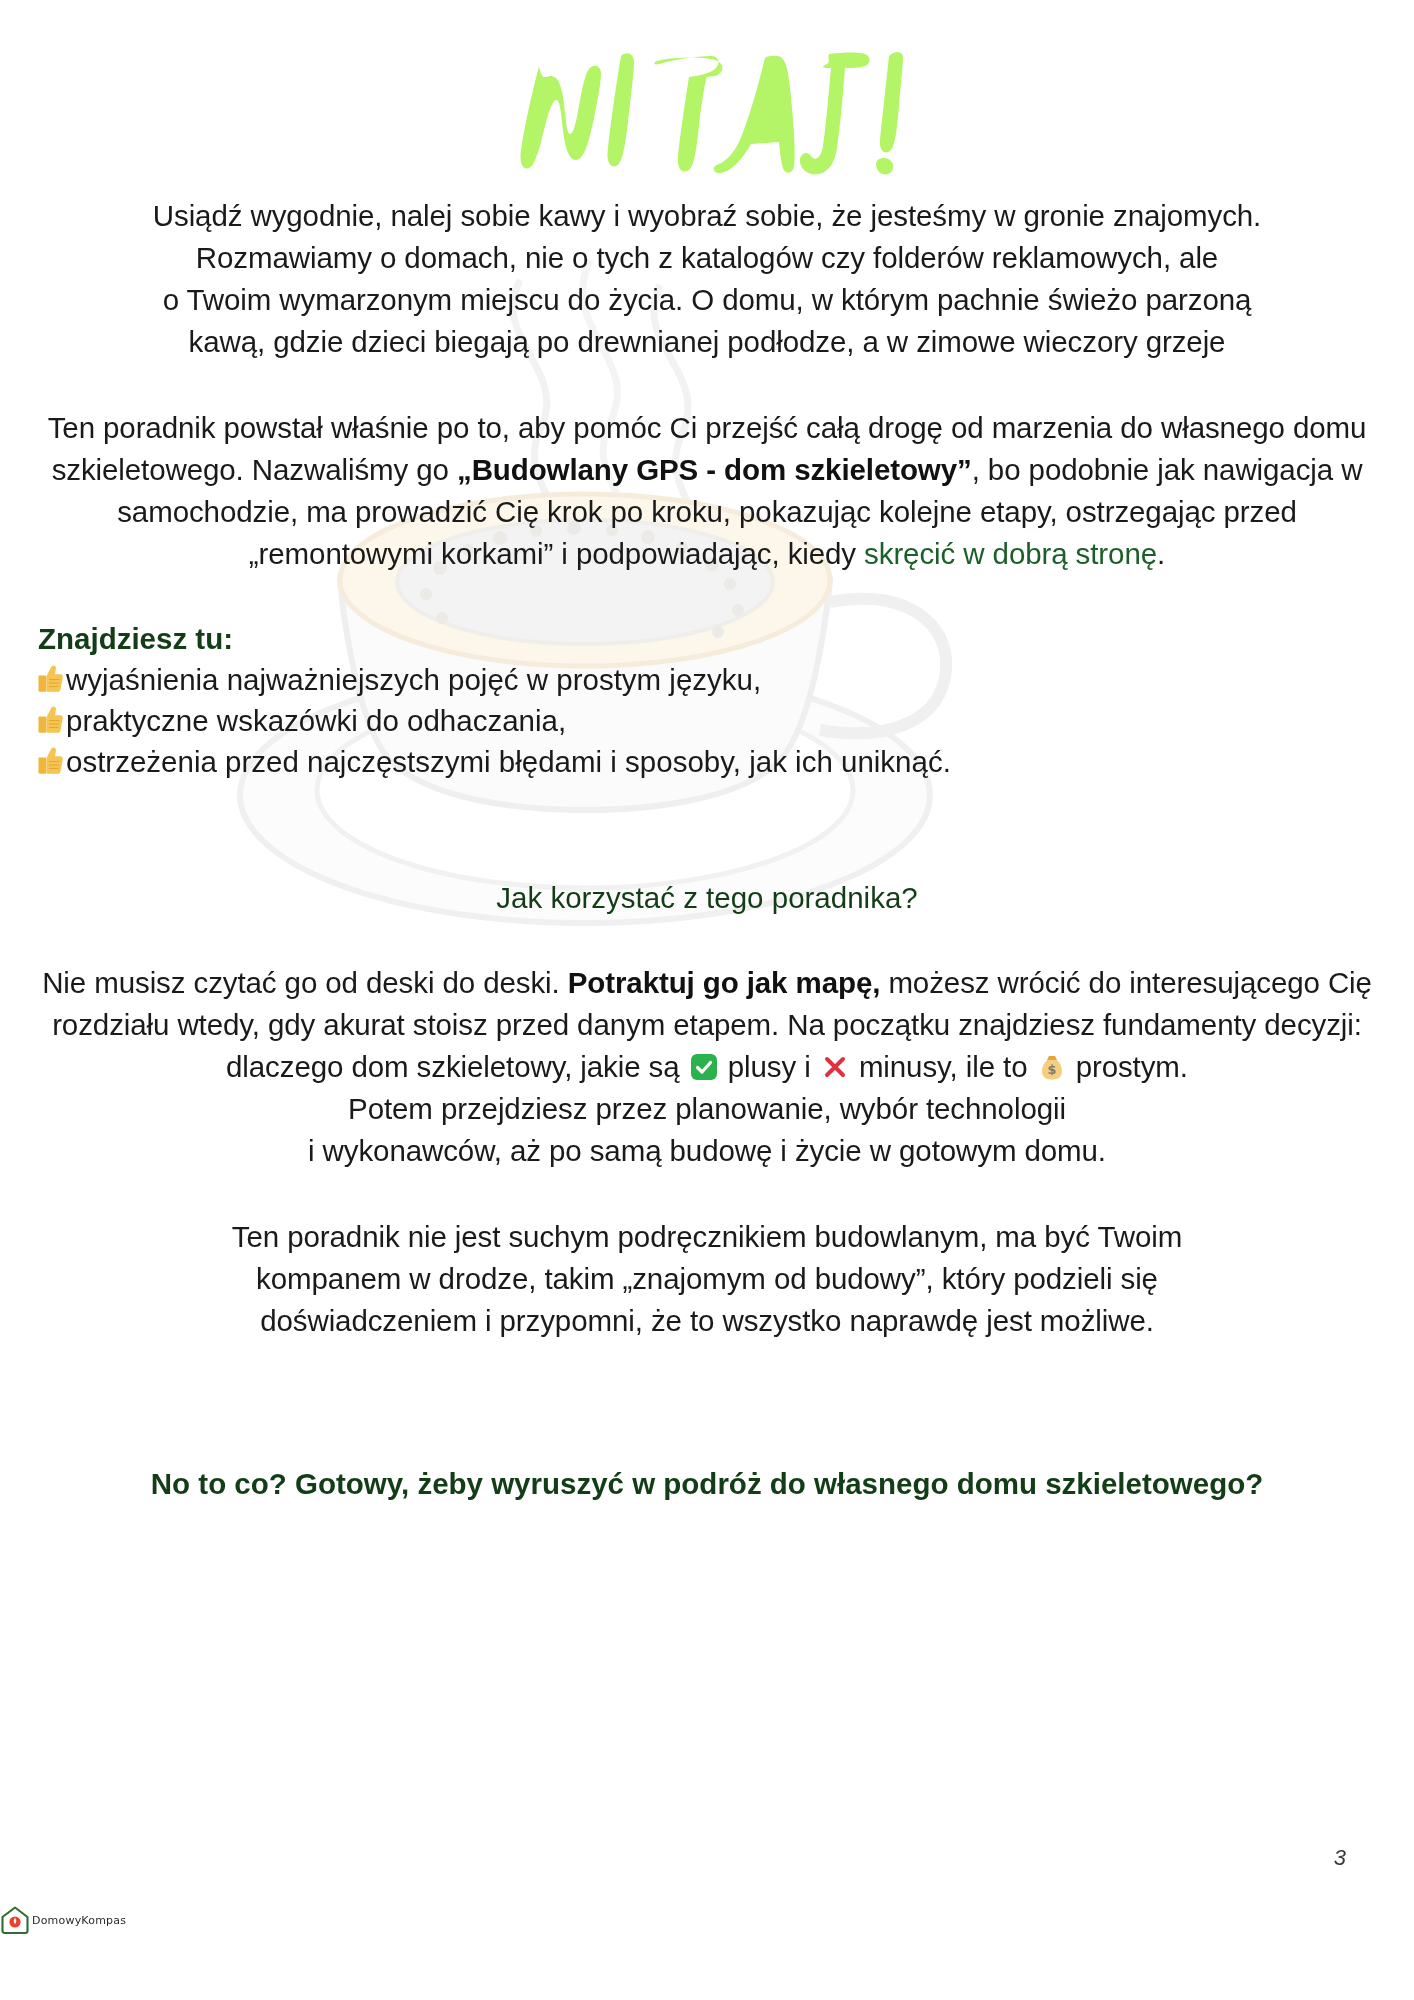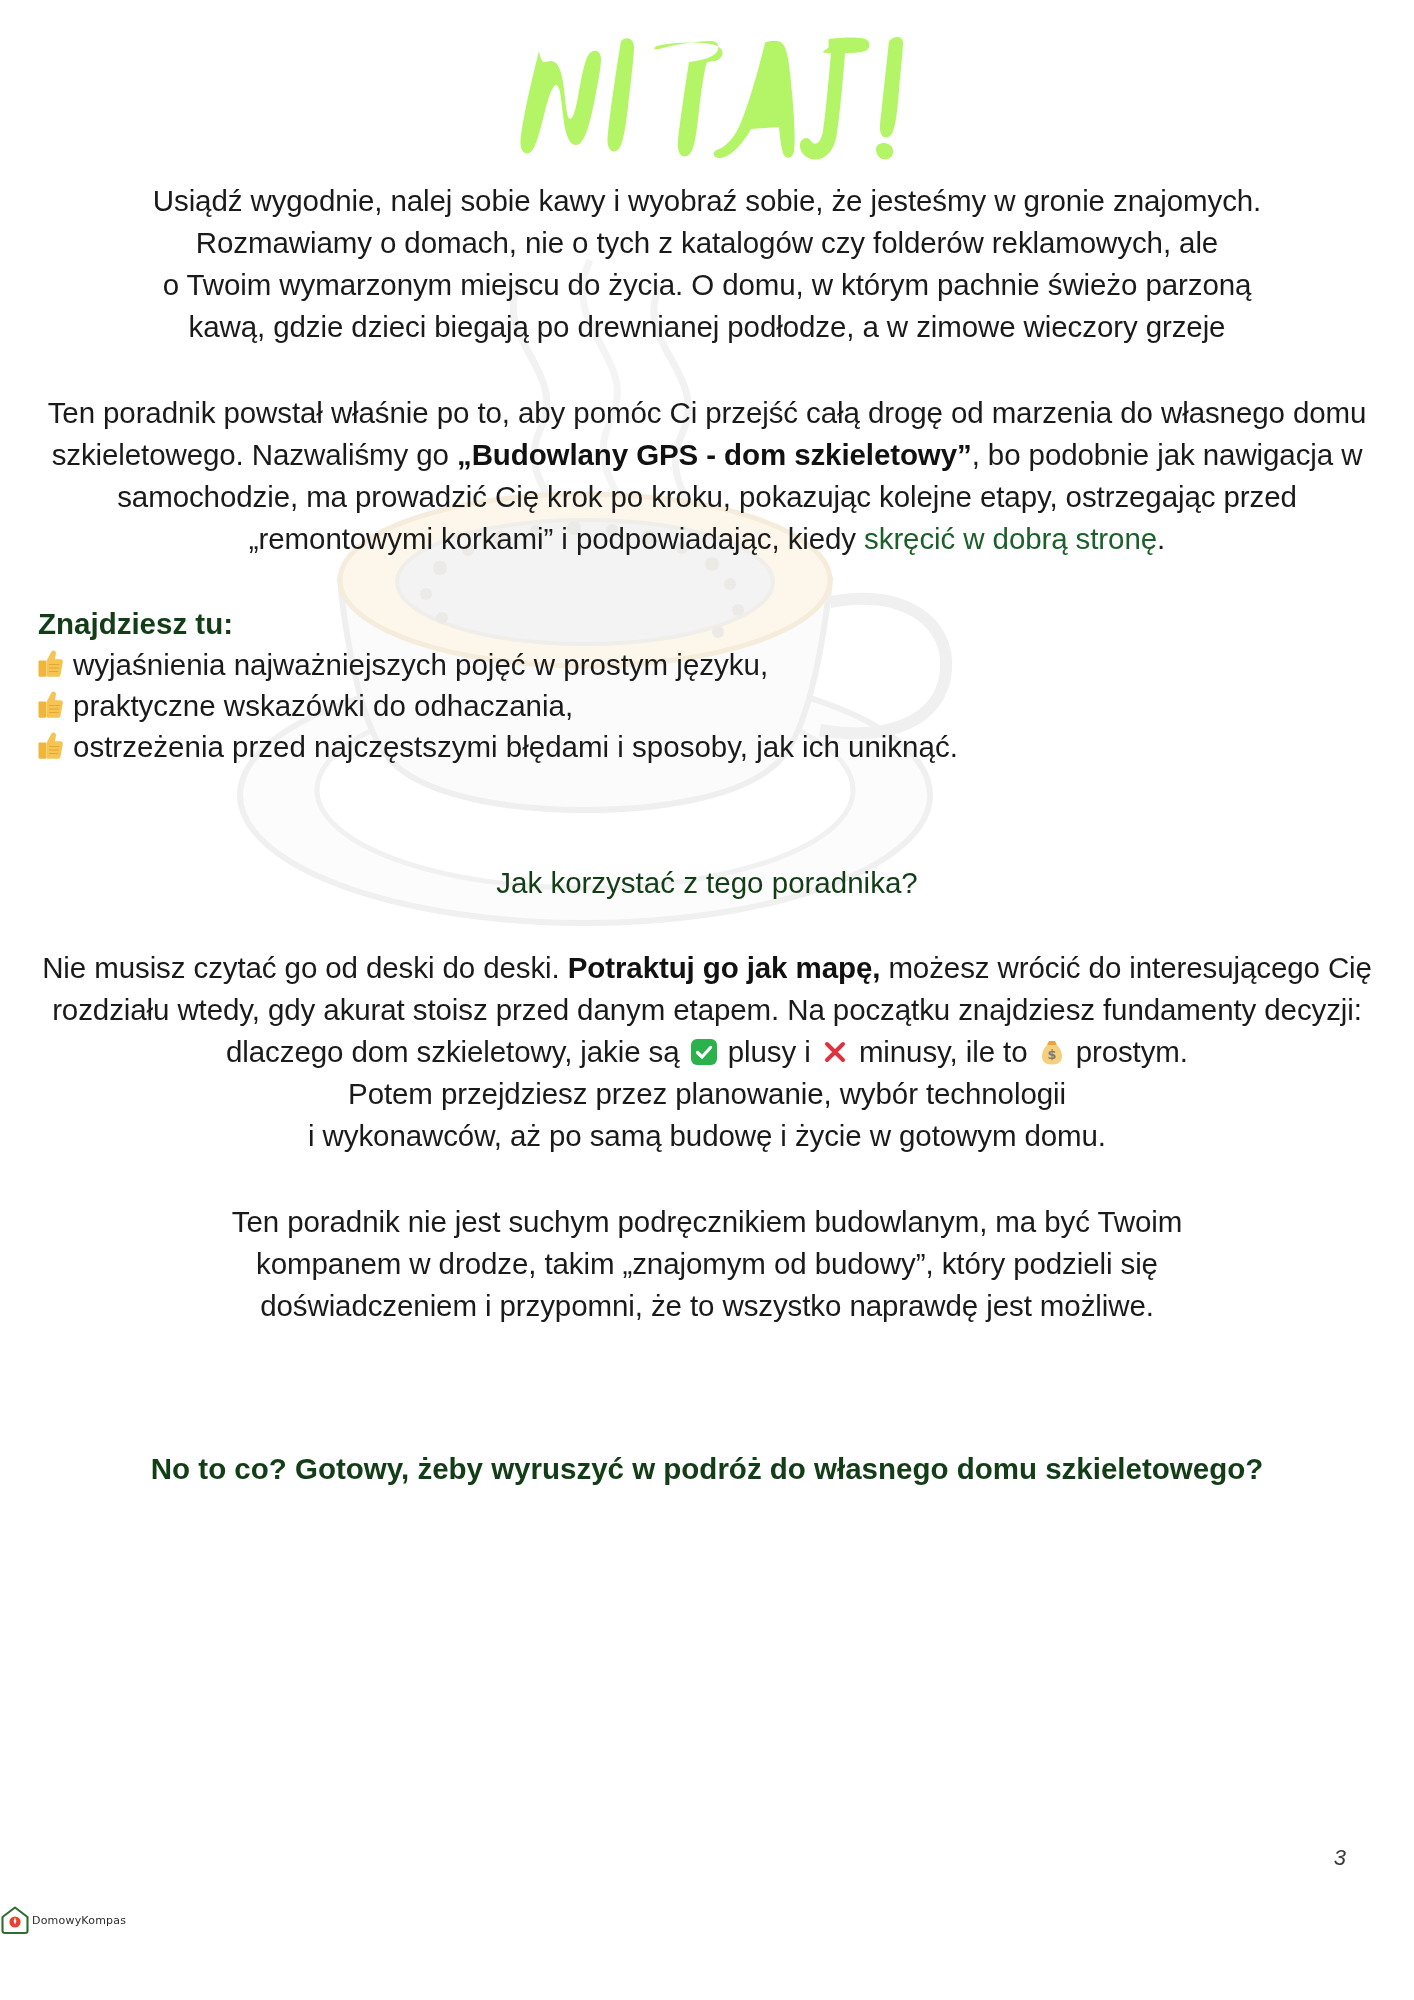--- a/index.html
+++ b/index.html
@@ -24,21 +24,21 @@
     opacity: 1;
     pointer-events: none;
     z-index: 0;
   }
 
   
   #page {
     position: relative;
     z-index: 2;
     width: 1414px;
-    padding: 0 28px;
+    padding: 15px 28px;
   }
 
   
   #title-block {
     height: 180px;
     display: flex;
     align-items: center;
     justify-content: center;
     padding-top: 16px;
   }
@@ -65,21 +65,21 @@
     font-size: 29.5px;
     font-weight: 700;
     color: #123d16;
     text-align: left;
     padding-left: 10px;
     line-height: 40px;
   }
   .bullet-row {
     display: flex;
     align-items: baseline;
-    gap: 9px;
+    gap: 2px;
     font-size: 29.5px;
     line-height: 41px;
     padding-left: 10px;
     color: #1a1a1a;
   }
   .thumb {
     flex: 0 0 auto;
     width: 26px; height: 30px;
     position: relative;
     top: 4px;

